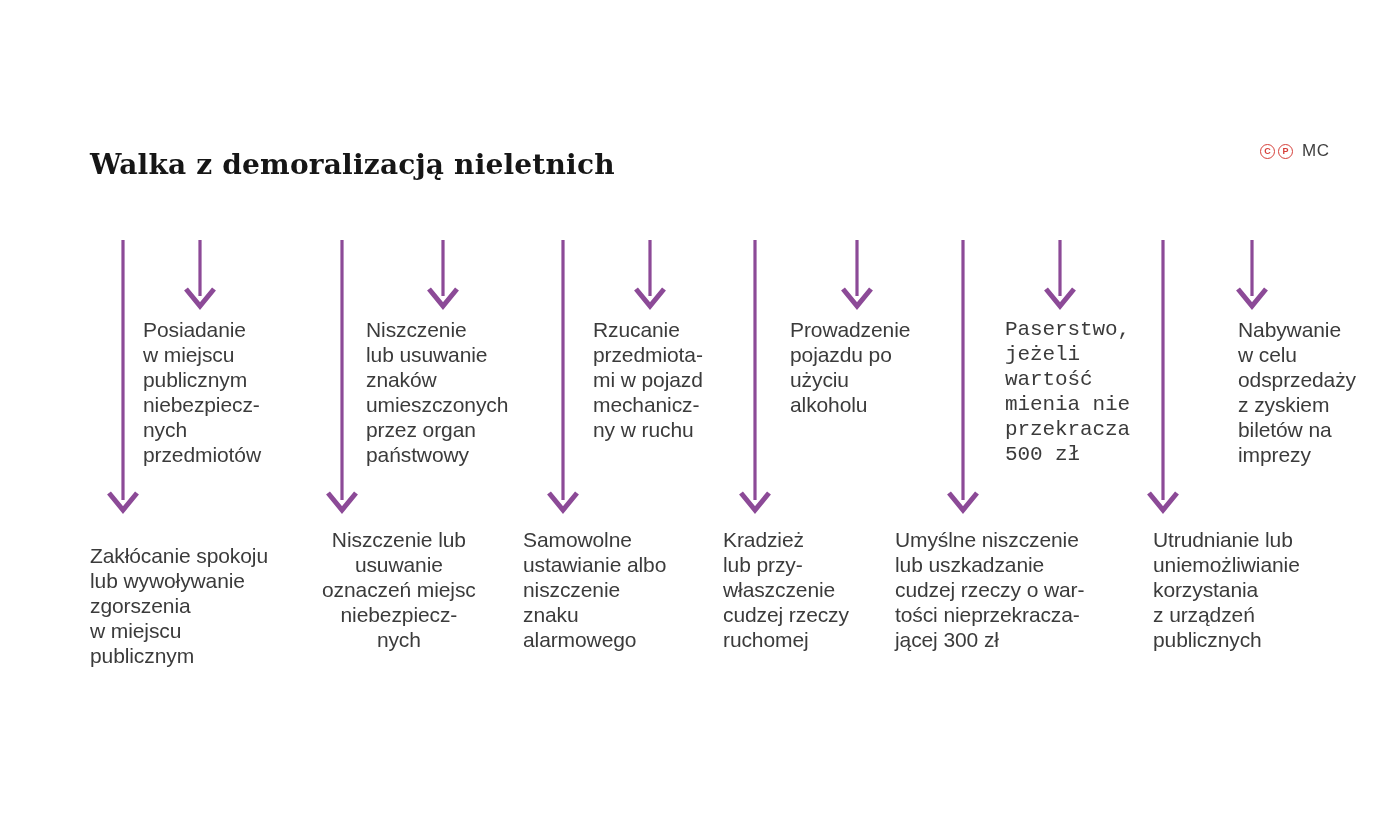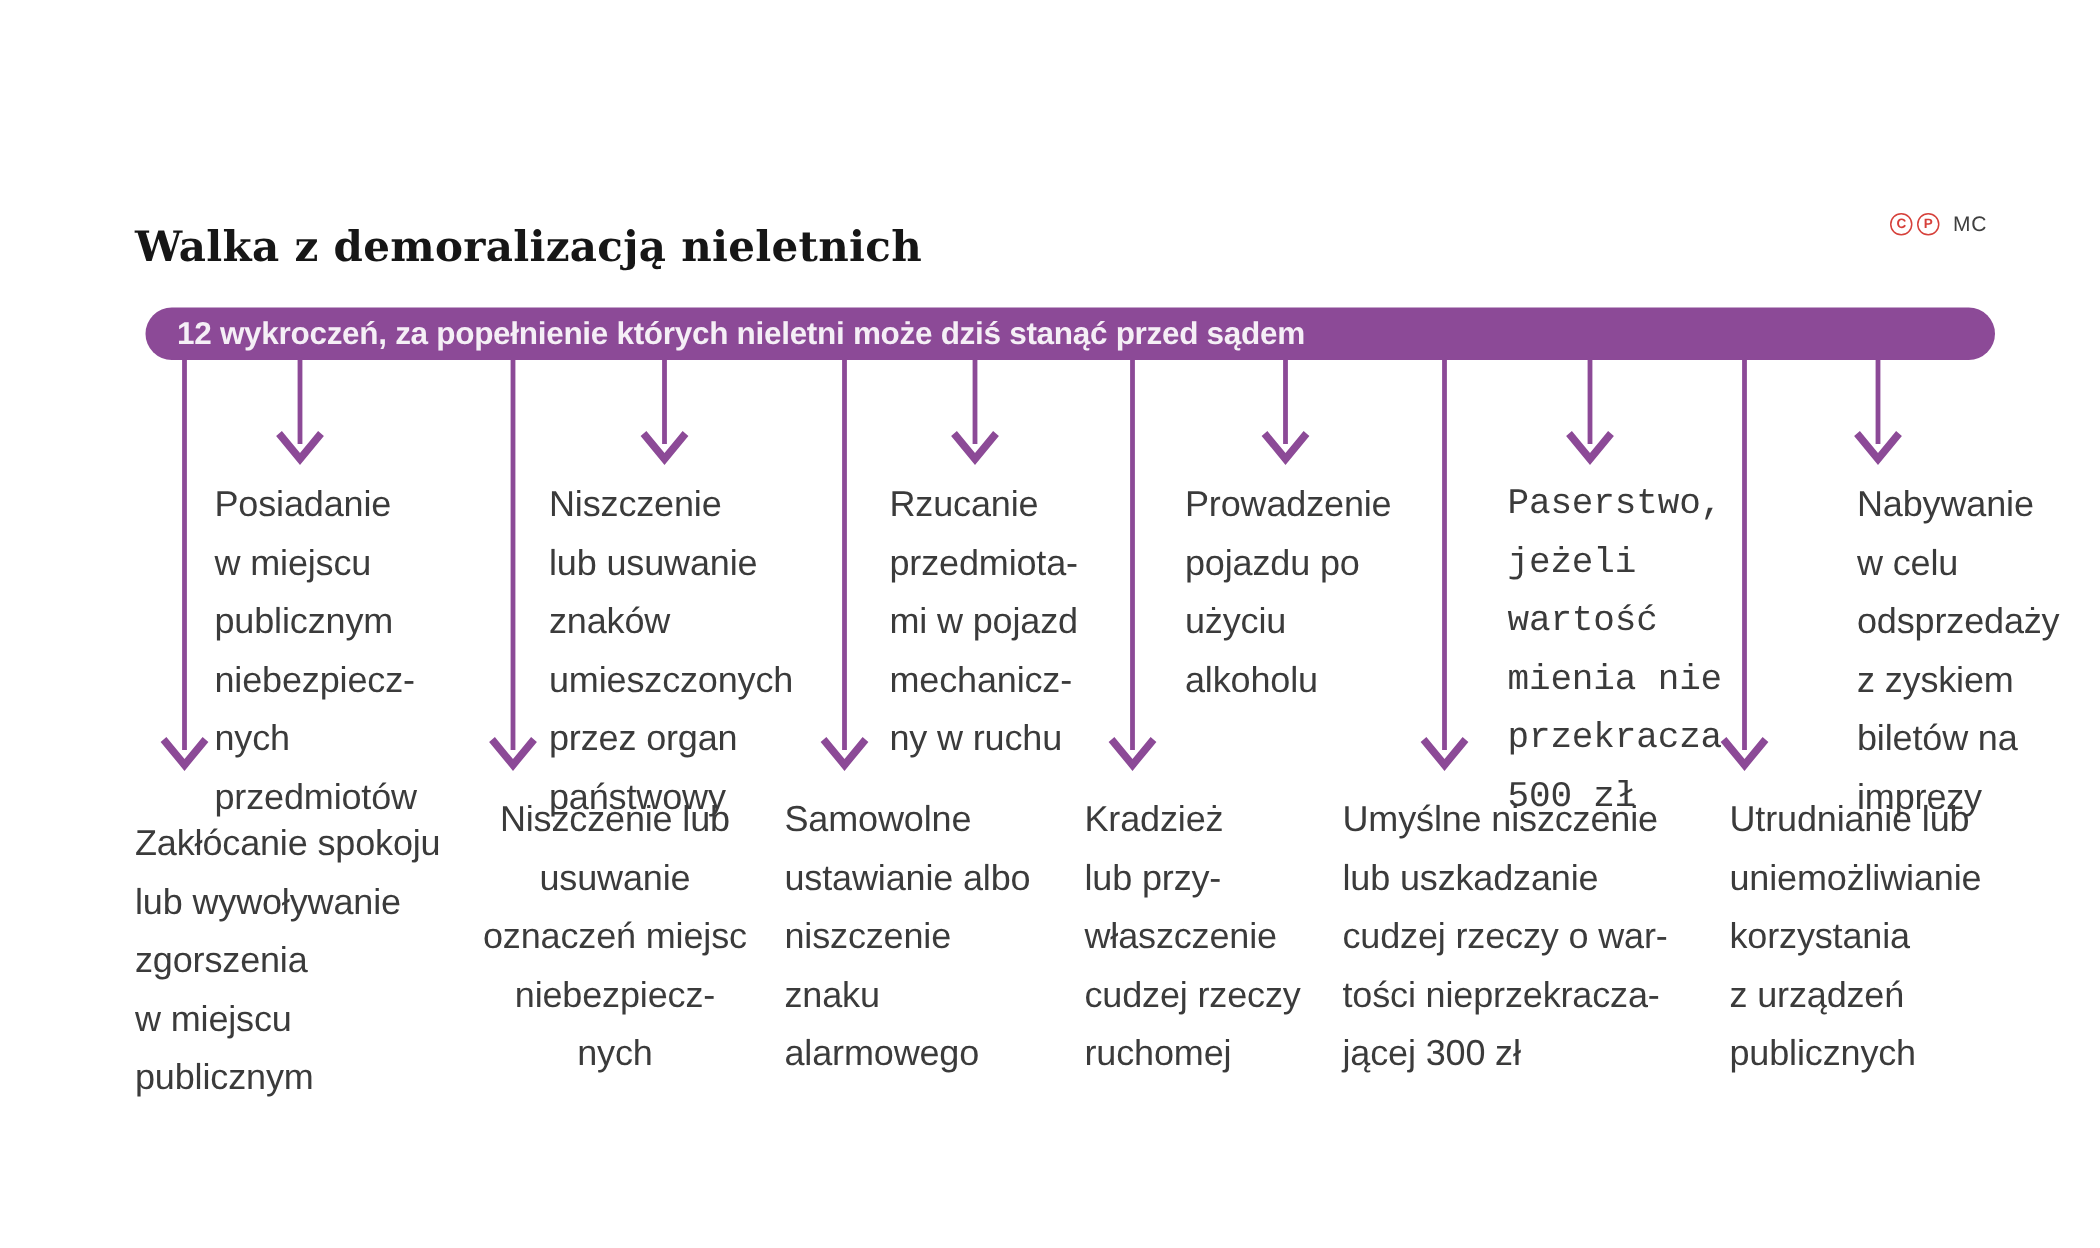--- a/index.html
+++ b/index.html
@@ -33,61 +33,58 @@
   }
   .circ{
     width:15px;height:15px;border:1.6px solid var(--credit-red);
     border-radius:50%;
     display:flex;align-items:center;justify-content:center;
     font-size:9px;font-weight:bold;line-height:1;
     color:var(--credit-red);
   }
   .initials{
     margin-left:6px;
-    font-size:14px;color:#3f3f3f;letter-spacing:0.5px;font-weight:500;
+    font-size:17px;color:#3f3f3f;letter-spacing:0.5px;font-weight:500;
   }
   .banner{
     position:absolute;left:97px;top:205px;
     width:1233px;height:35px;
     background:var(--purple);
     border-radius:18px;
     display:flex;align-items:center;
     padding-left:21px;
   }
   .banner-label{
     color:var(--banner-text);
     font-weight:bold;font-size:21px;
     letter-spacing:-0.2px;
     white-space:nowrap;
   }
   .offense{
     position:absolute;
     white-space:pre-line;
-    font-size:24px;line-height:39px;
+    font-size:21px;line-height:25px;
     color:var(--body-text);
     letter-spacing:-0.1px;
   }
   .arrow{position:absolute;}
 </style>
 </head>
 <body>
 
 <div id="canvas">
 
   <h1 class="title">Walka z demoralizacją nieletnich</h1>
 
   <div class="credits">
     <span class="circ">C</span>
     <span class="circ">P</span>
     <span class="initials">MC</span>
   </div>
 
-  <div class="banner">
-    <span class="banner-label">12 wykroczeń, za popełnienie których nieletni może dziś stanąć przed sądem</span>
-  </div>
 
   <div id="diagram">
       <svg width="36" height="70" class="arrow" style="left: 182px; top: 240px;">
         <line x1="18" y1="0" x2="18" y2="56" stroke="#8c4a97" stroke-width="3.2"></line>
         <polyline points="4,49 18,66 32,49" fill="none" stroke="#8c4a97" stroke-width="5"></polyline>
       </svg>
       <div class="offense" style="left: 143px; top: 317px;">Posiadanie
 w miejscu
 publicznym
 niebezpiecz-

